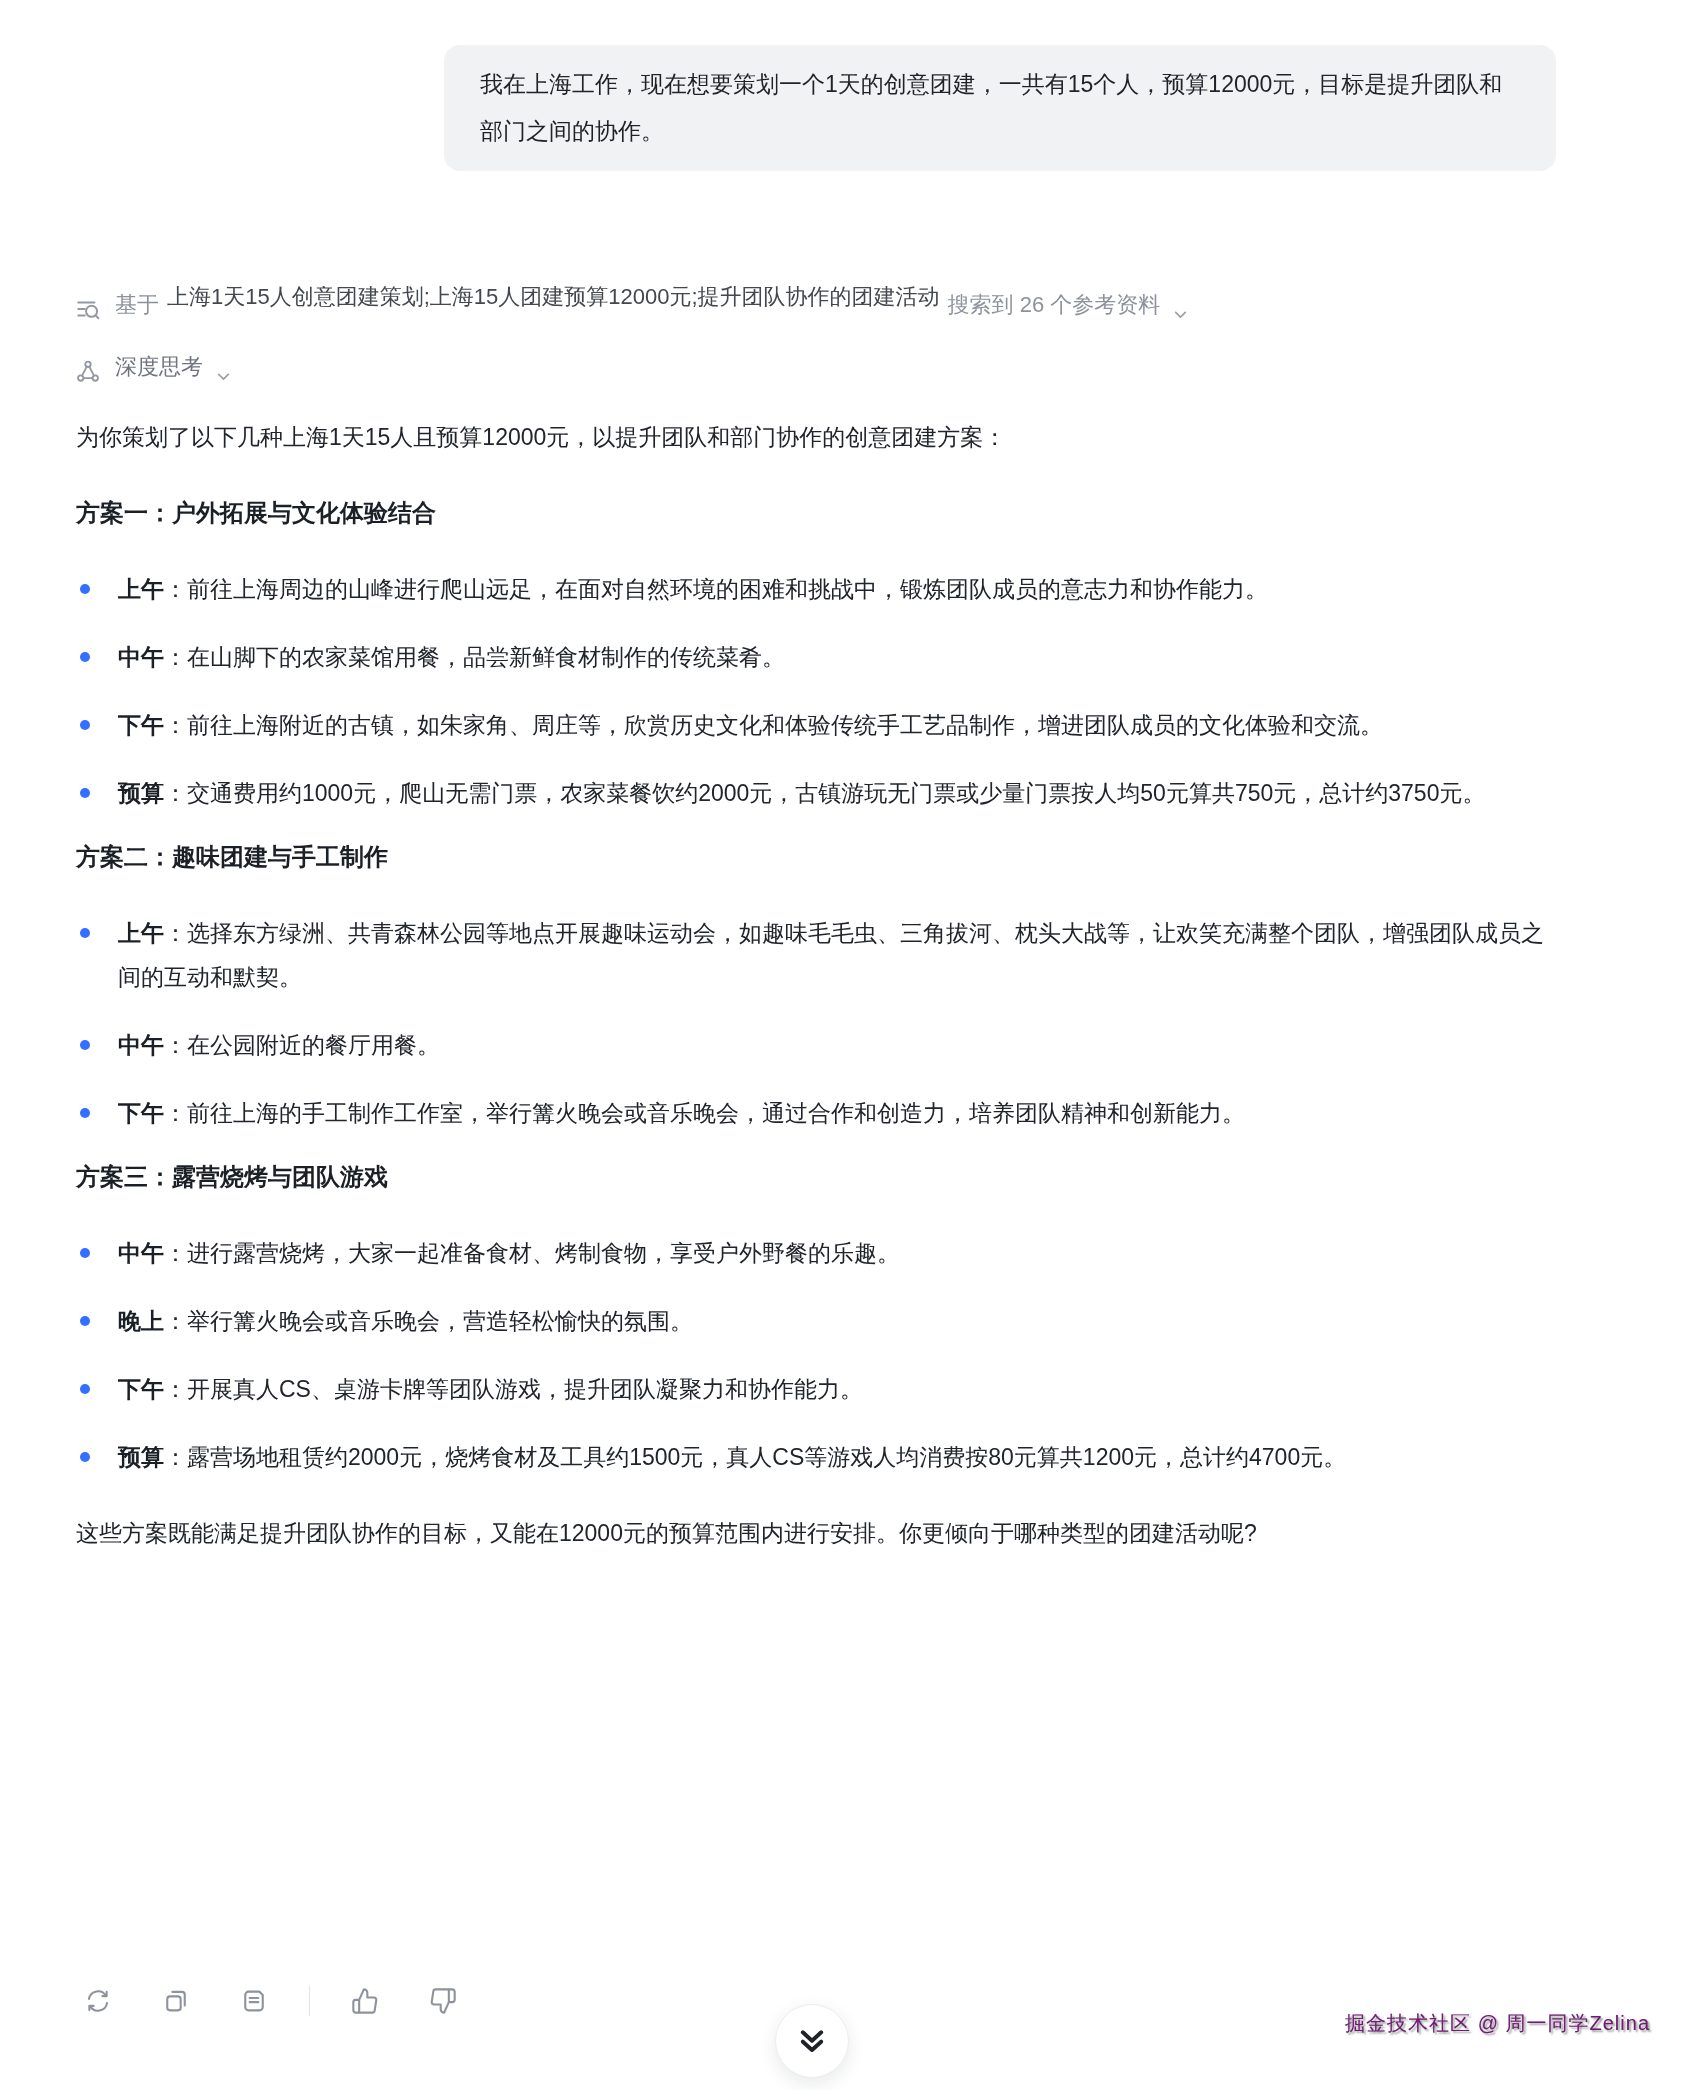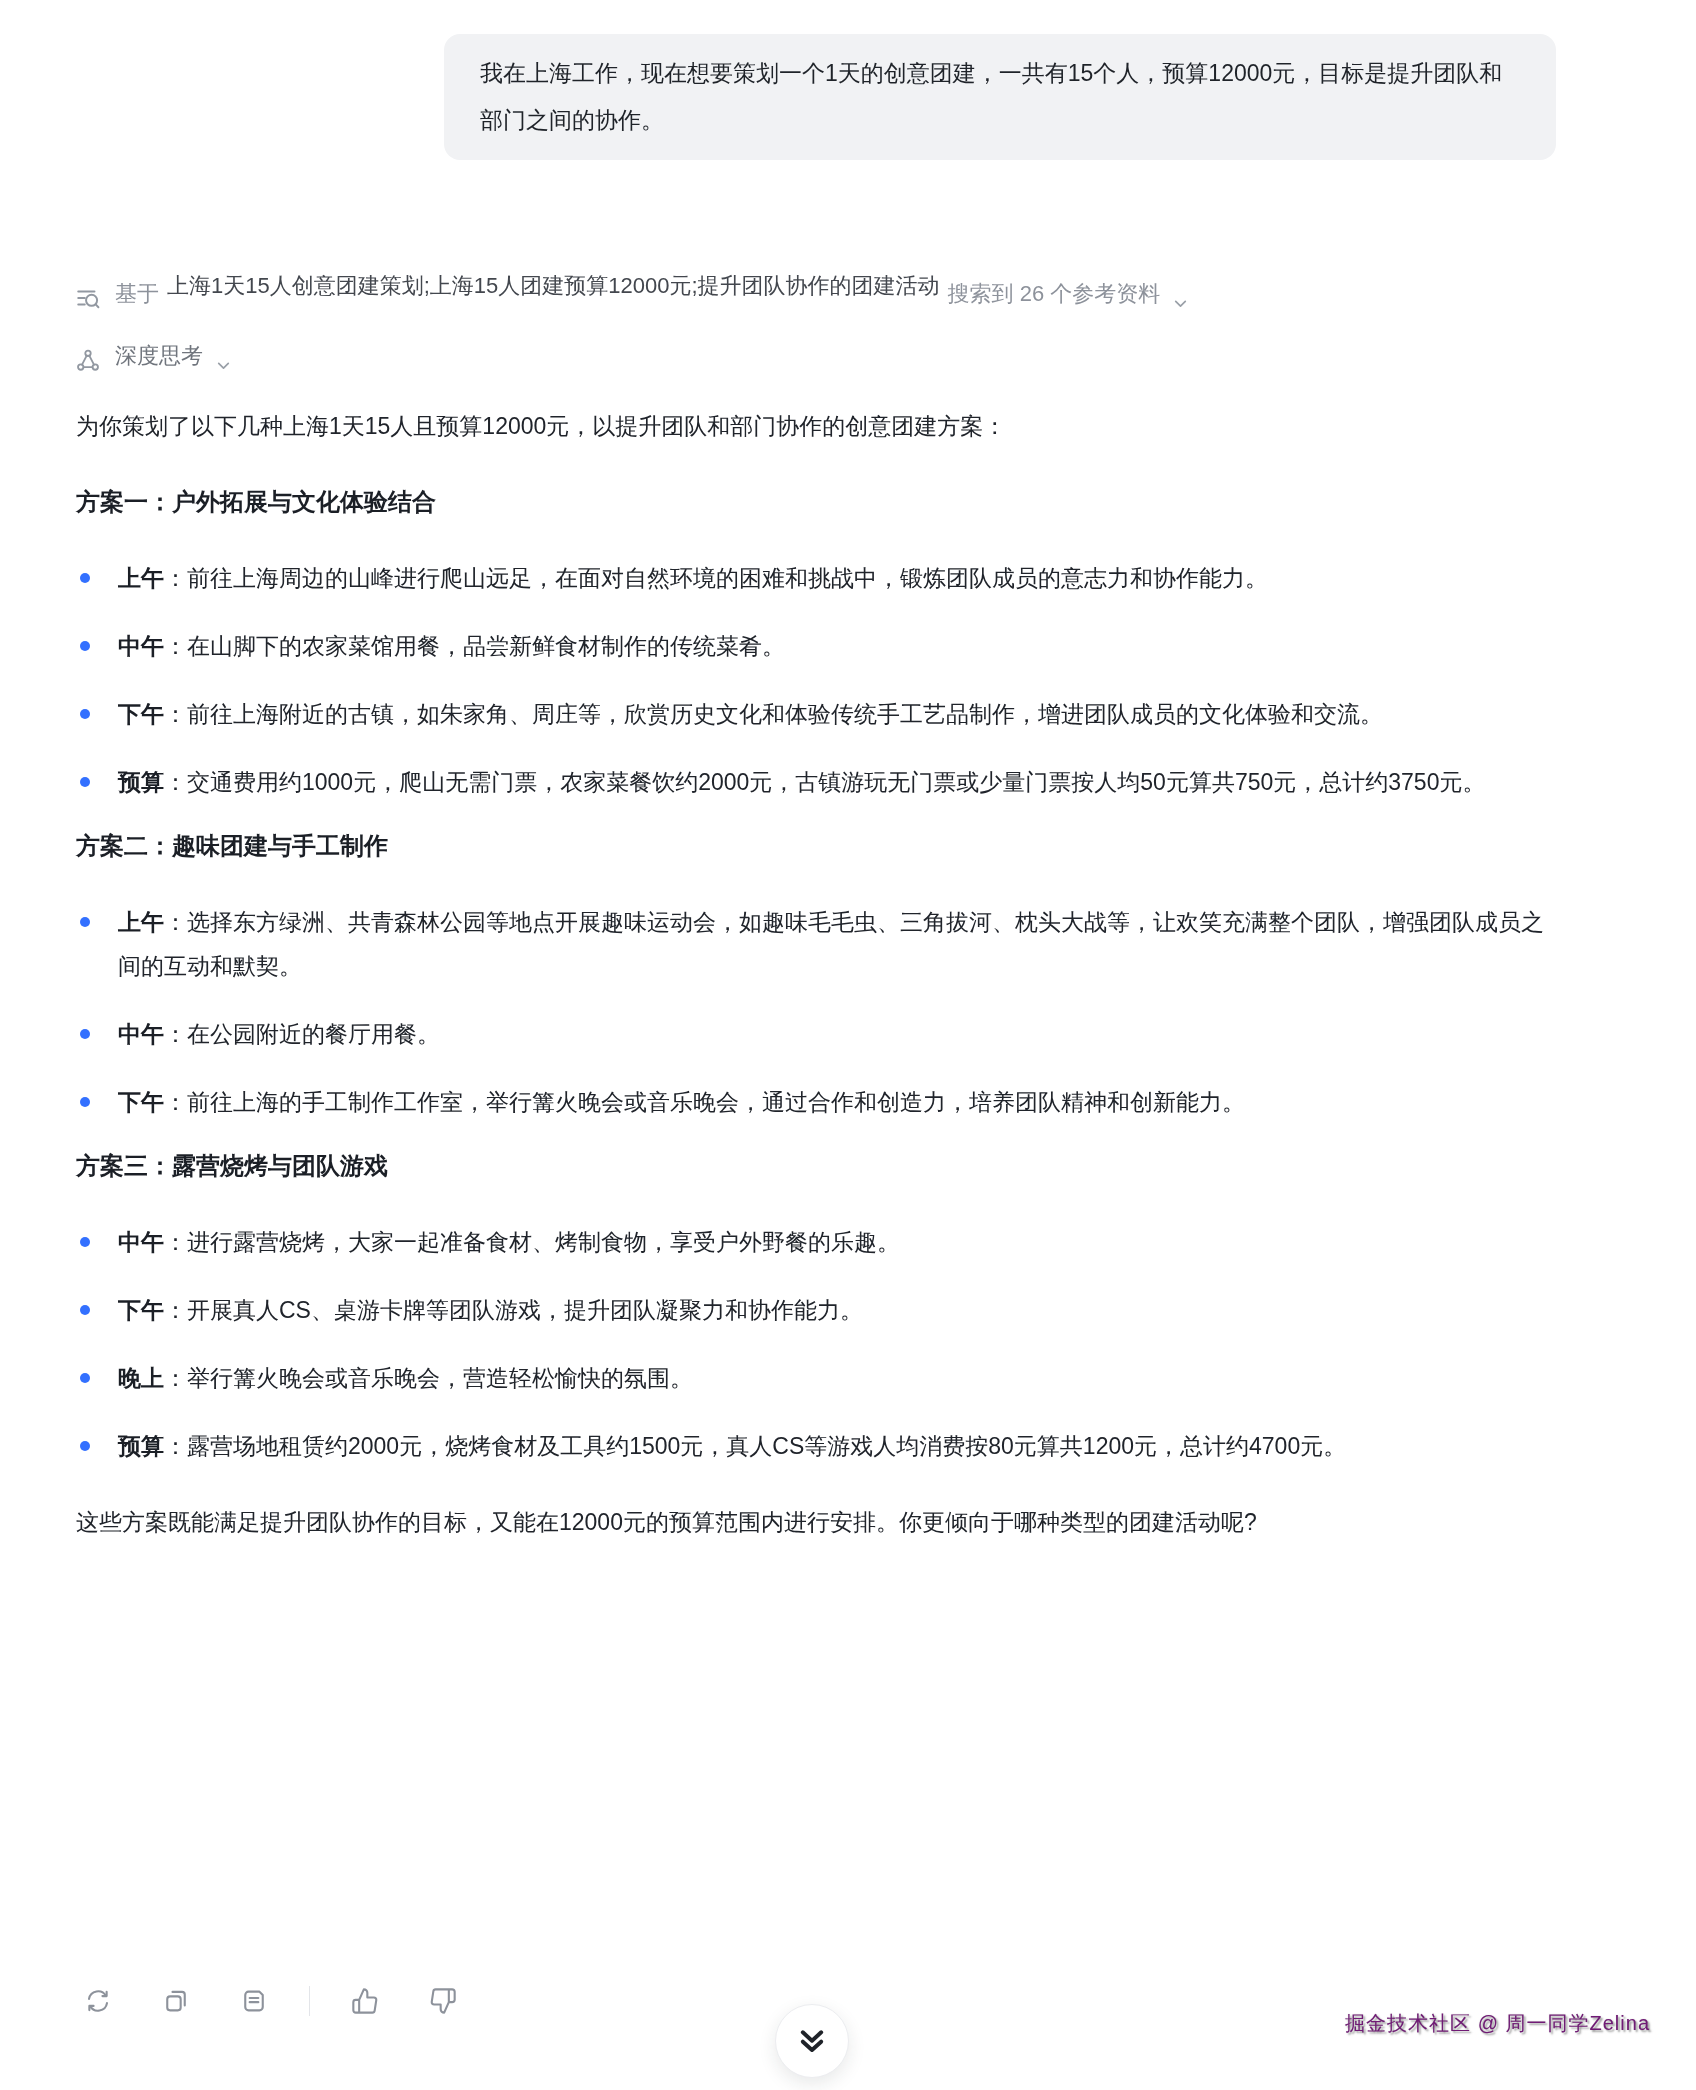--- a/index.html
+++ b/index.html
@@ -17,20 +17,21 @@
     display:flex;justify-content:flex-end;
     padding-right:140px;
   }
   .user-bubble{
     background:#f1f2f4;
     border-radius:16px;
     padding:16px 36px;
     max-width:1040px;
     font-size:23px;line-height:47px;
     color:#1f2329;
+    margin-top:11px;
   }
   
   .meta{margin:100px 0 0 75px;}
   .meta-row{
     display:flex;align-items:flex-end;
     font-size:22px;line-height:36px;
     color:#8d929b;
     cursor:pointer;
   }
   .meta-row + .meta-row{margin-top:26px;}
@@ -162,22 +163,22 @@
     <h3 class="plan-title">方案二：趣味团建与手工制作</h3>
     <ul class="bullets">
       <li><span class="dot"></span><b>上午</b><span>：</span><span>选择东方绿洲、共青森林公园等地点开展趣味运动会，如趣味毛毛虫、三角拔河、枕头大战等，让欢笑充满整个团队，增强团队成员之间的互动和默契。</span></li>
       <li><span class="dot"></span><b>中午</b><span>：</span><span>在公园附近的餐厅用餐。</span></li>
       <li><span class="dot"></span><b>下午</b><span>：</span><span>前往上海的手工制作工作室，举行篝火晚会或音乐晚会，通过合作和创造力，培养团队精神和创新能力。</span></li>
     </ul>
 
     <h3 class="plan-title">方案三：露营烧烤与团队游戏</h3>
     <ul class="bullets">
       <li><span class="dot"></span><b>中午</b><span>：</span><span>进行露营烧烤，大家一起准备食材、烤制食物，享受户外野餐的乐趣。</span></li>
+      <li><span class="dot"></span><b>晚上</b><span>：</span><span>举行篝火晚会或音乐晚会，营造轻松愉快的氛围。</span></li>
       <li><span class="dot"></span><b>下午</b><span>：</span><span>开展真人CS、桌游卡牌等团队游戏，提升团队凝聚力和协作能力。</span></li>
-      <li><span class="dot"></span><b>晚上</b><span>：</span><span>举行篝火晚会或音乐晚会，营造轻松愉快的氛围。</span></li>
       <li><span class="dot"></span><b>预算</b><span>：</span><span>露营场地租赁约2000元，烧烤食材及工具约1500元，真人CS等游戏人均消费按80元算共1200元，总计约4700元。</span></li>
     </ul>
 
     <p class="closing">这些方案既能满足提升团队协作的目标，又能在12000元的预算范围内进行安排。你更倾向于哪种类型的团建活动呢?</p>
   </div>
 
   <div class="actions">
     <button class="icon-btn">
       <svg width="28" height="28" viewBox="0 0 24 24" fill="none" stroke="currentColor" stroke-width="1.8">
         <path d="M19.7 13.8A7.8 7.8 0 0 1 5.2 16.3"></path>

